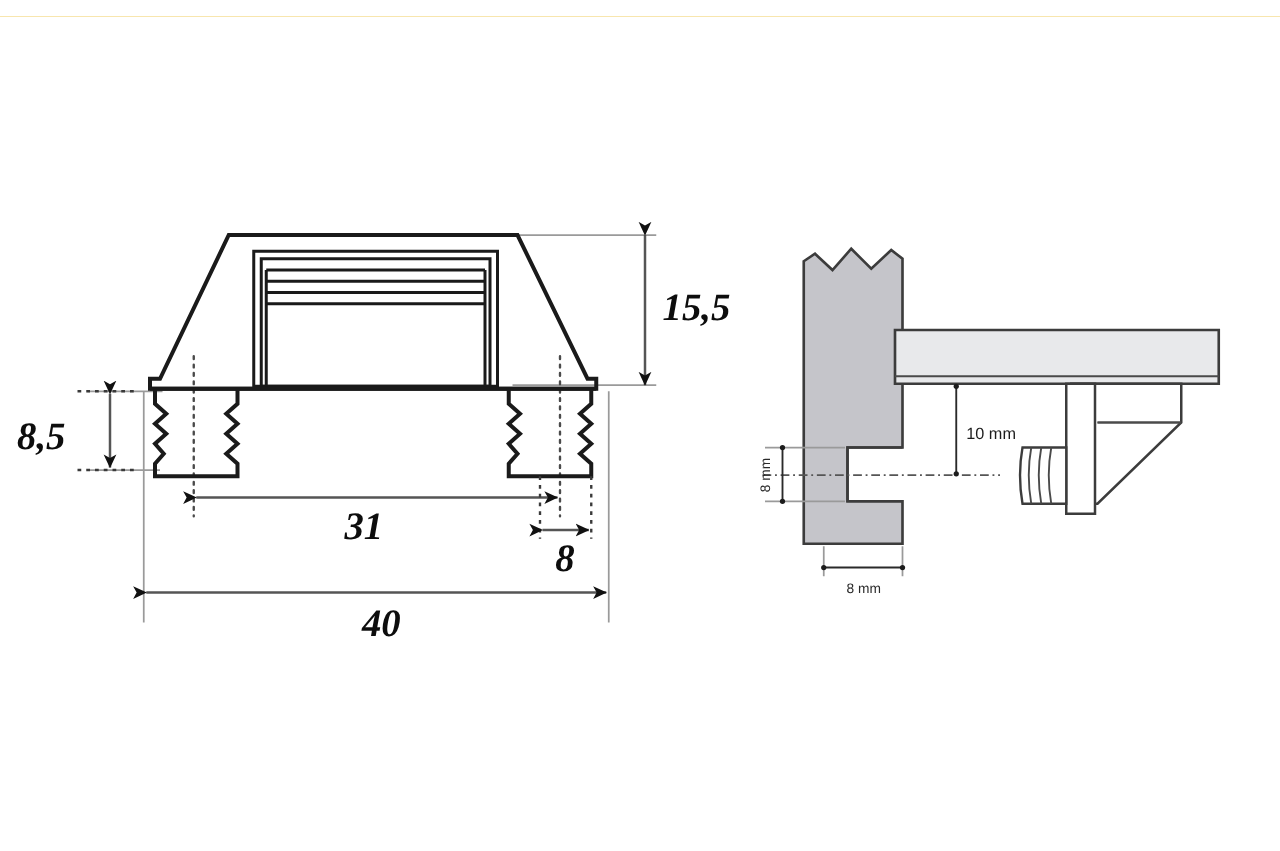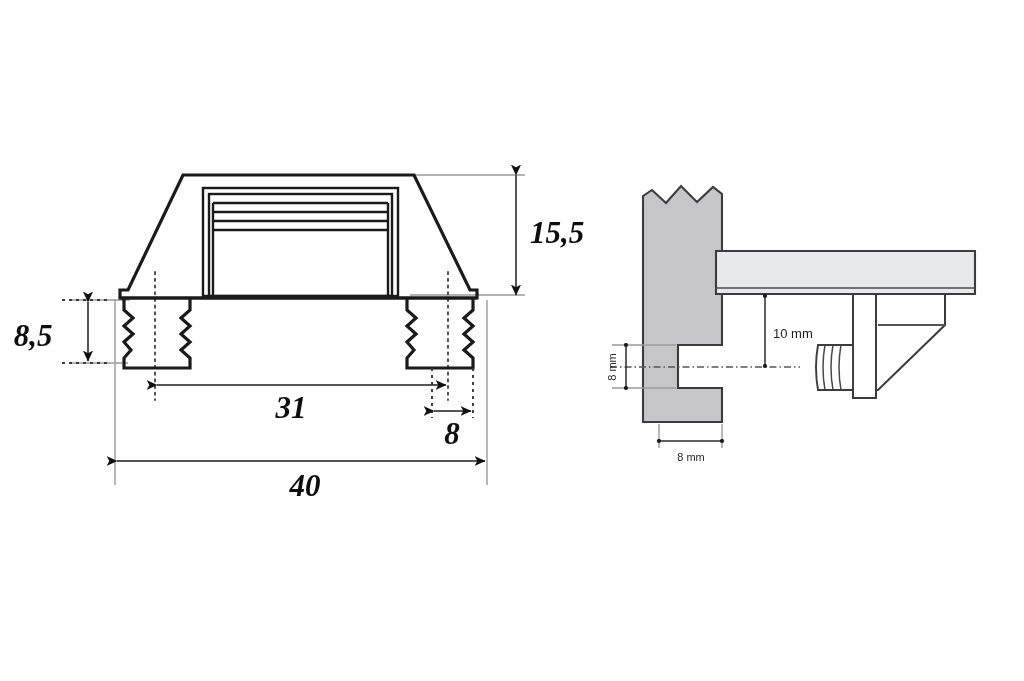--- a/index.html
+++ b/index.html
@@ -11,21 +11,21 @@
   body {
     width: 1024px;
     height: 681px;
     font-family: "Liberation Sans", sans-serif;
     overflow: hidden;
     position: relative;
   }
   #drawing-sheet {
     position: absolute;
     left: 0;
-    top: 0;
+    top: 13px;
     width: 1024px;
     height: 486px;
     background: #eab308;
   }
   svg { display: block; }
 
   .outline {
     fill: none;
     stroke: #1a1a1a;
     stroke-width: 3.2;

